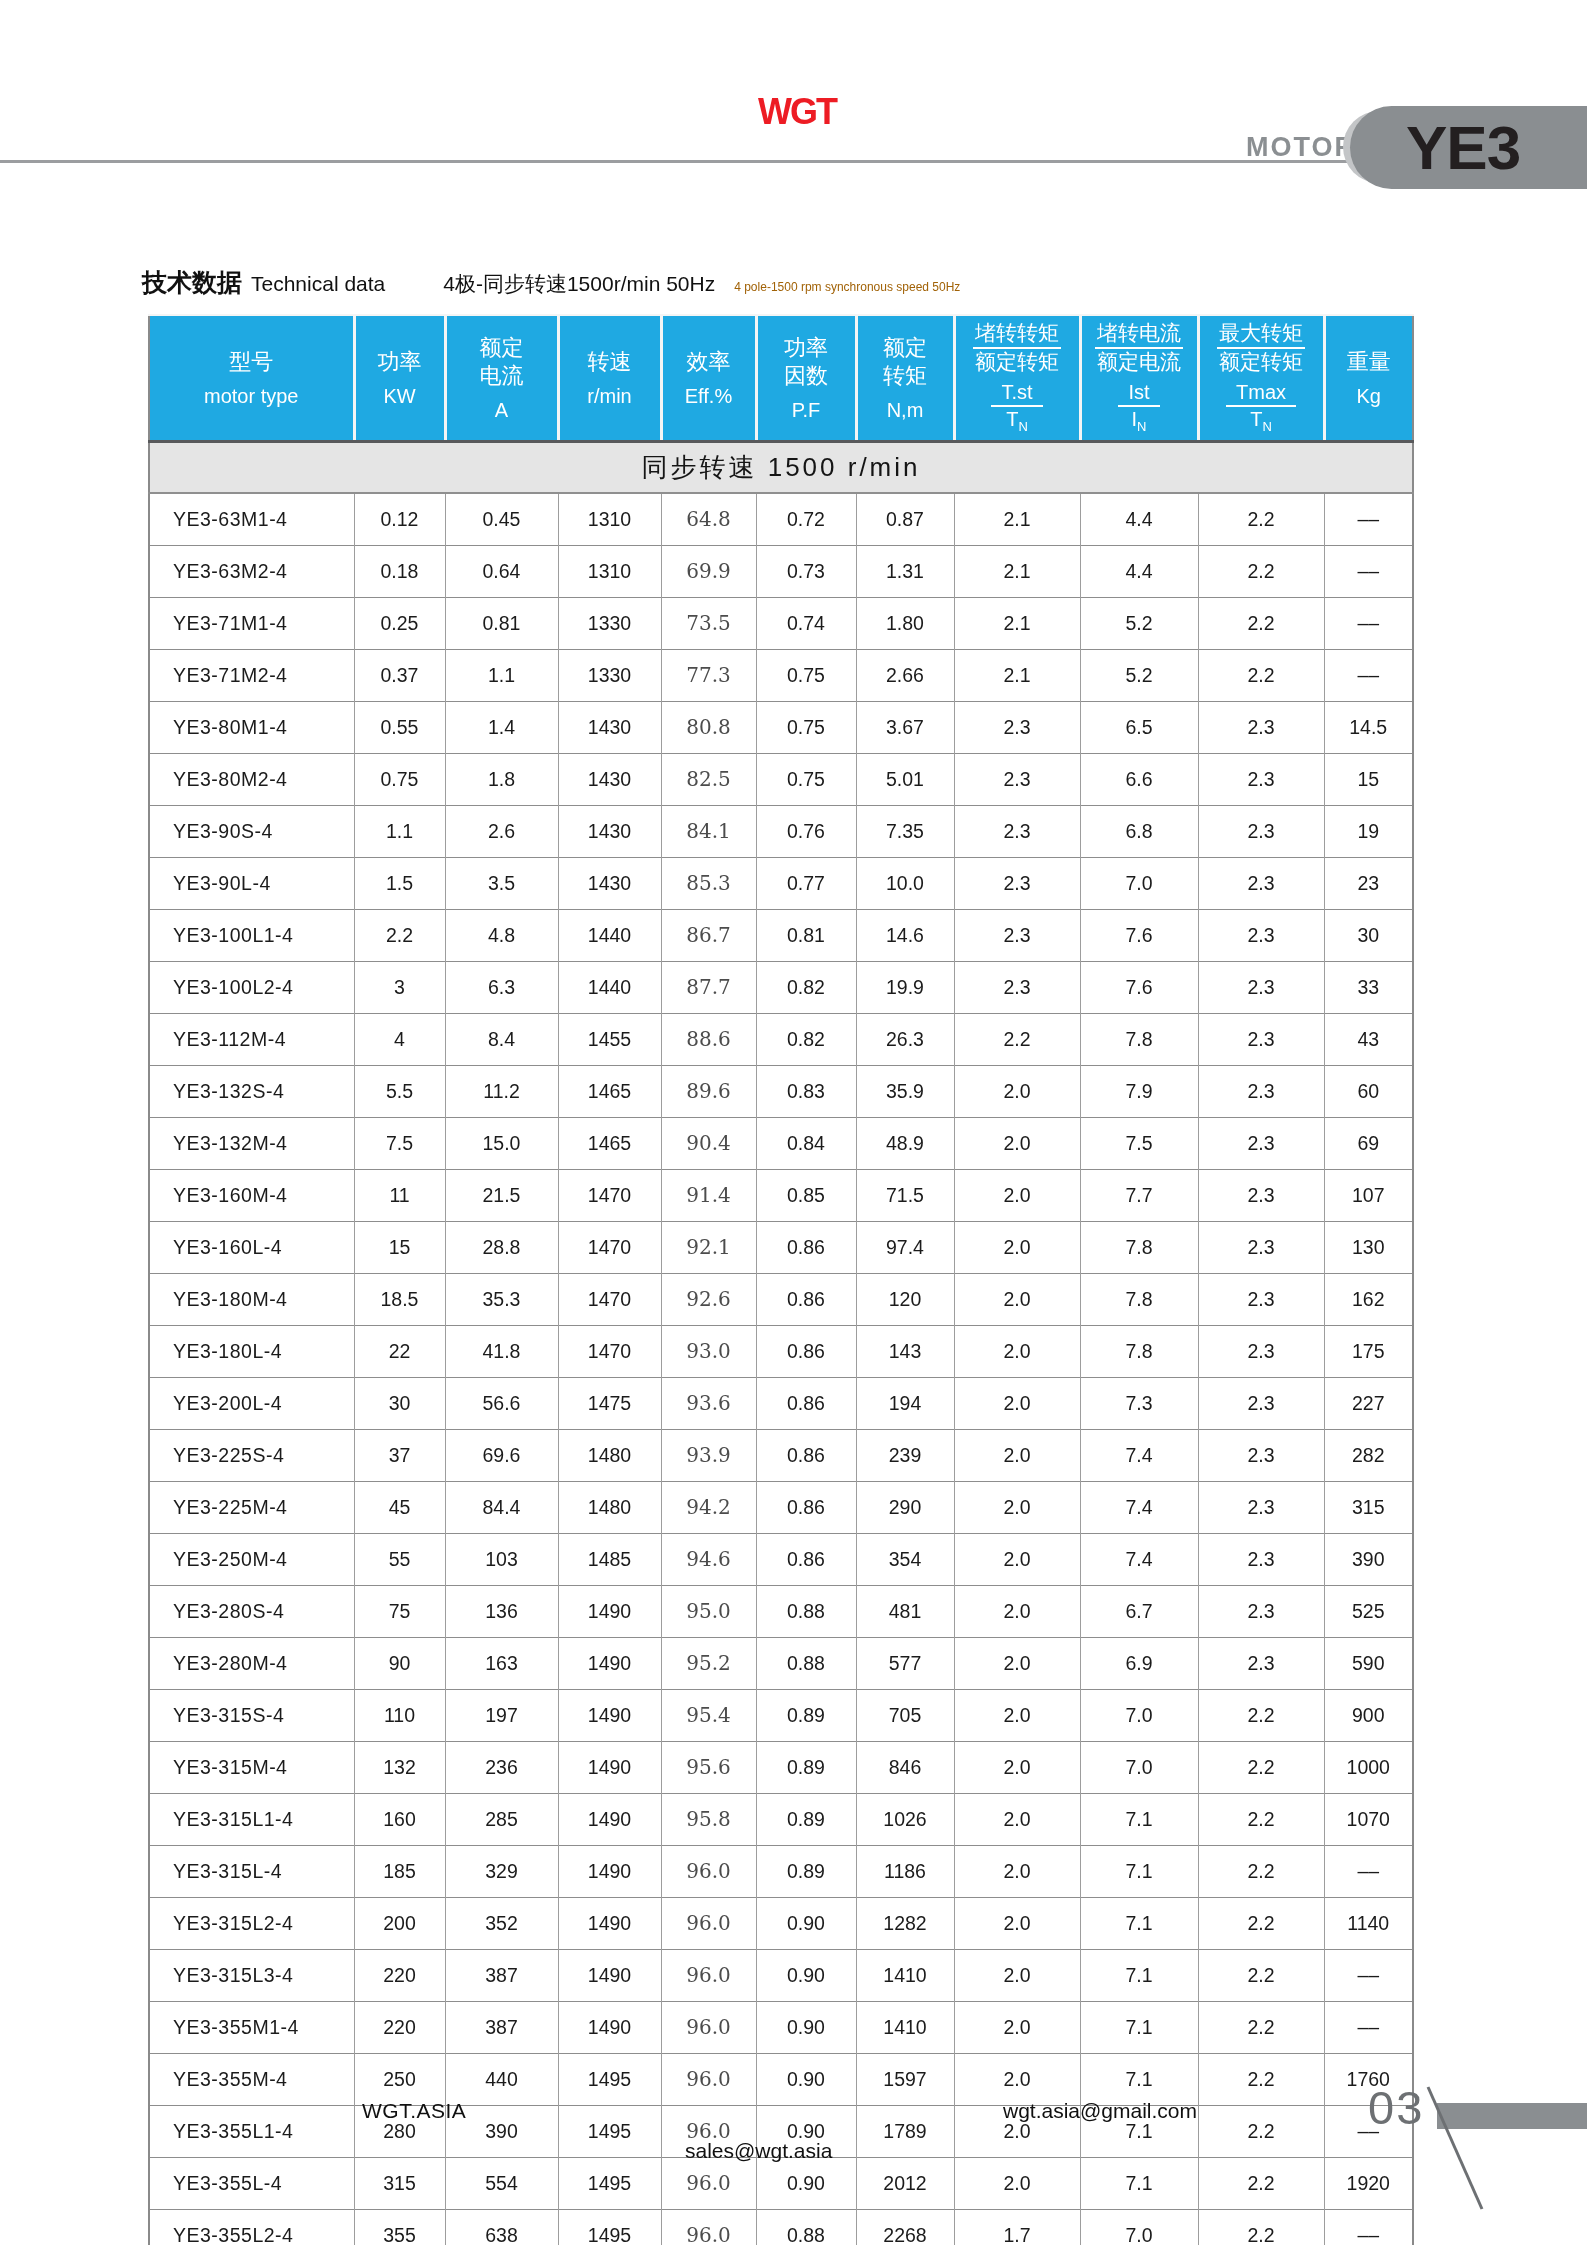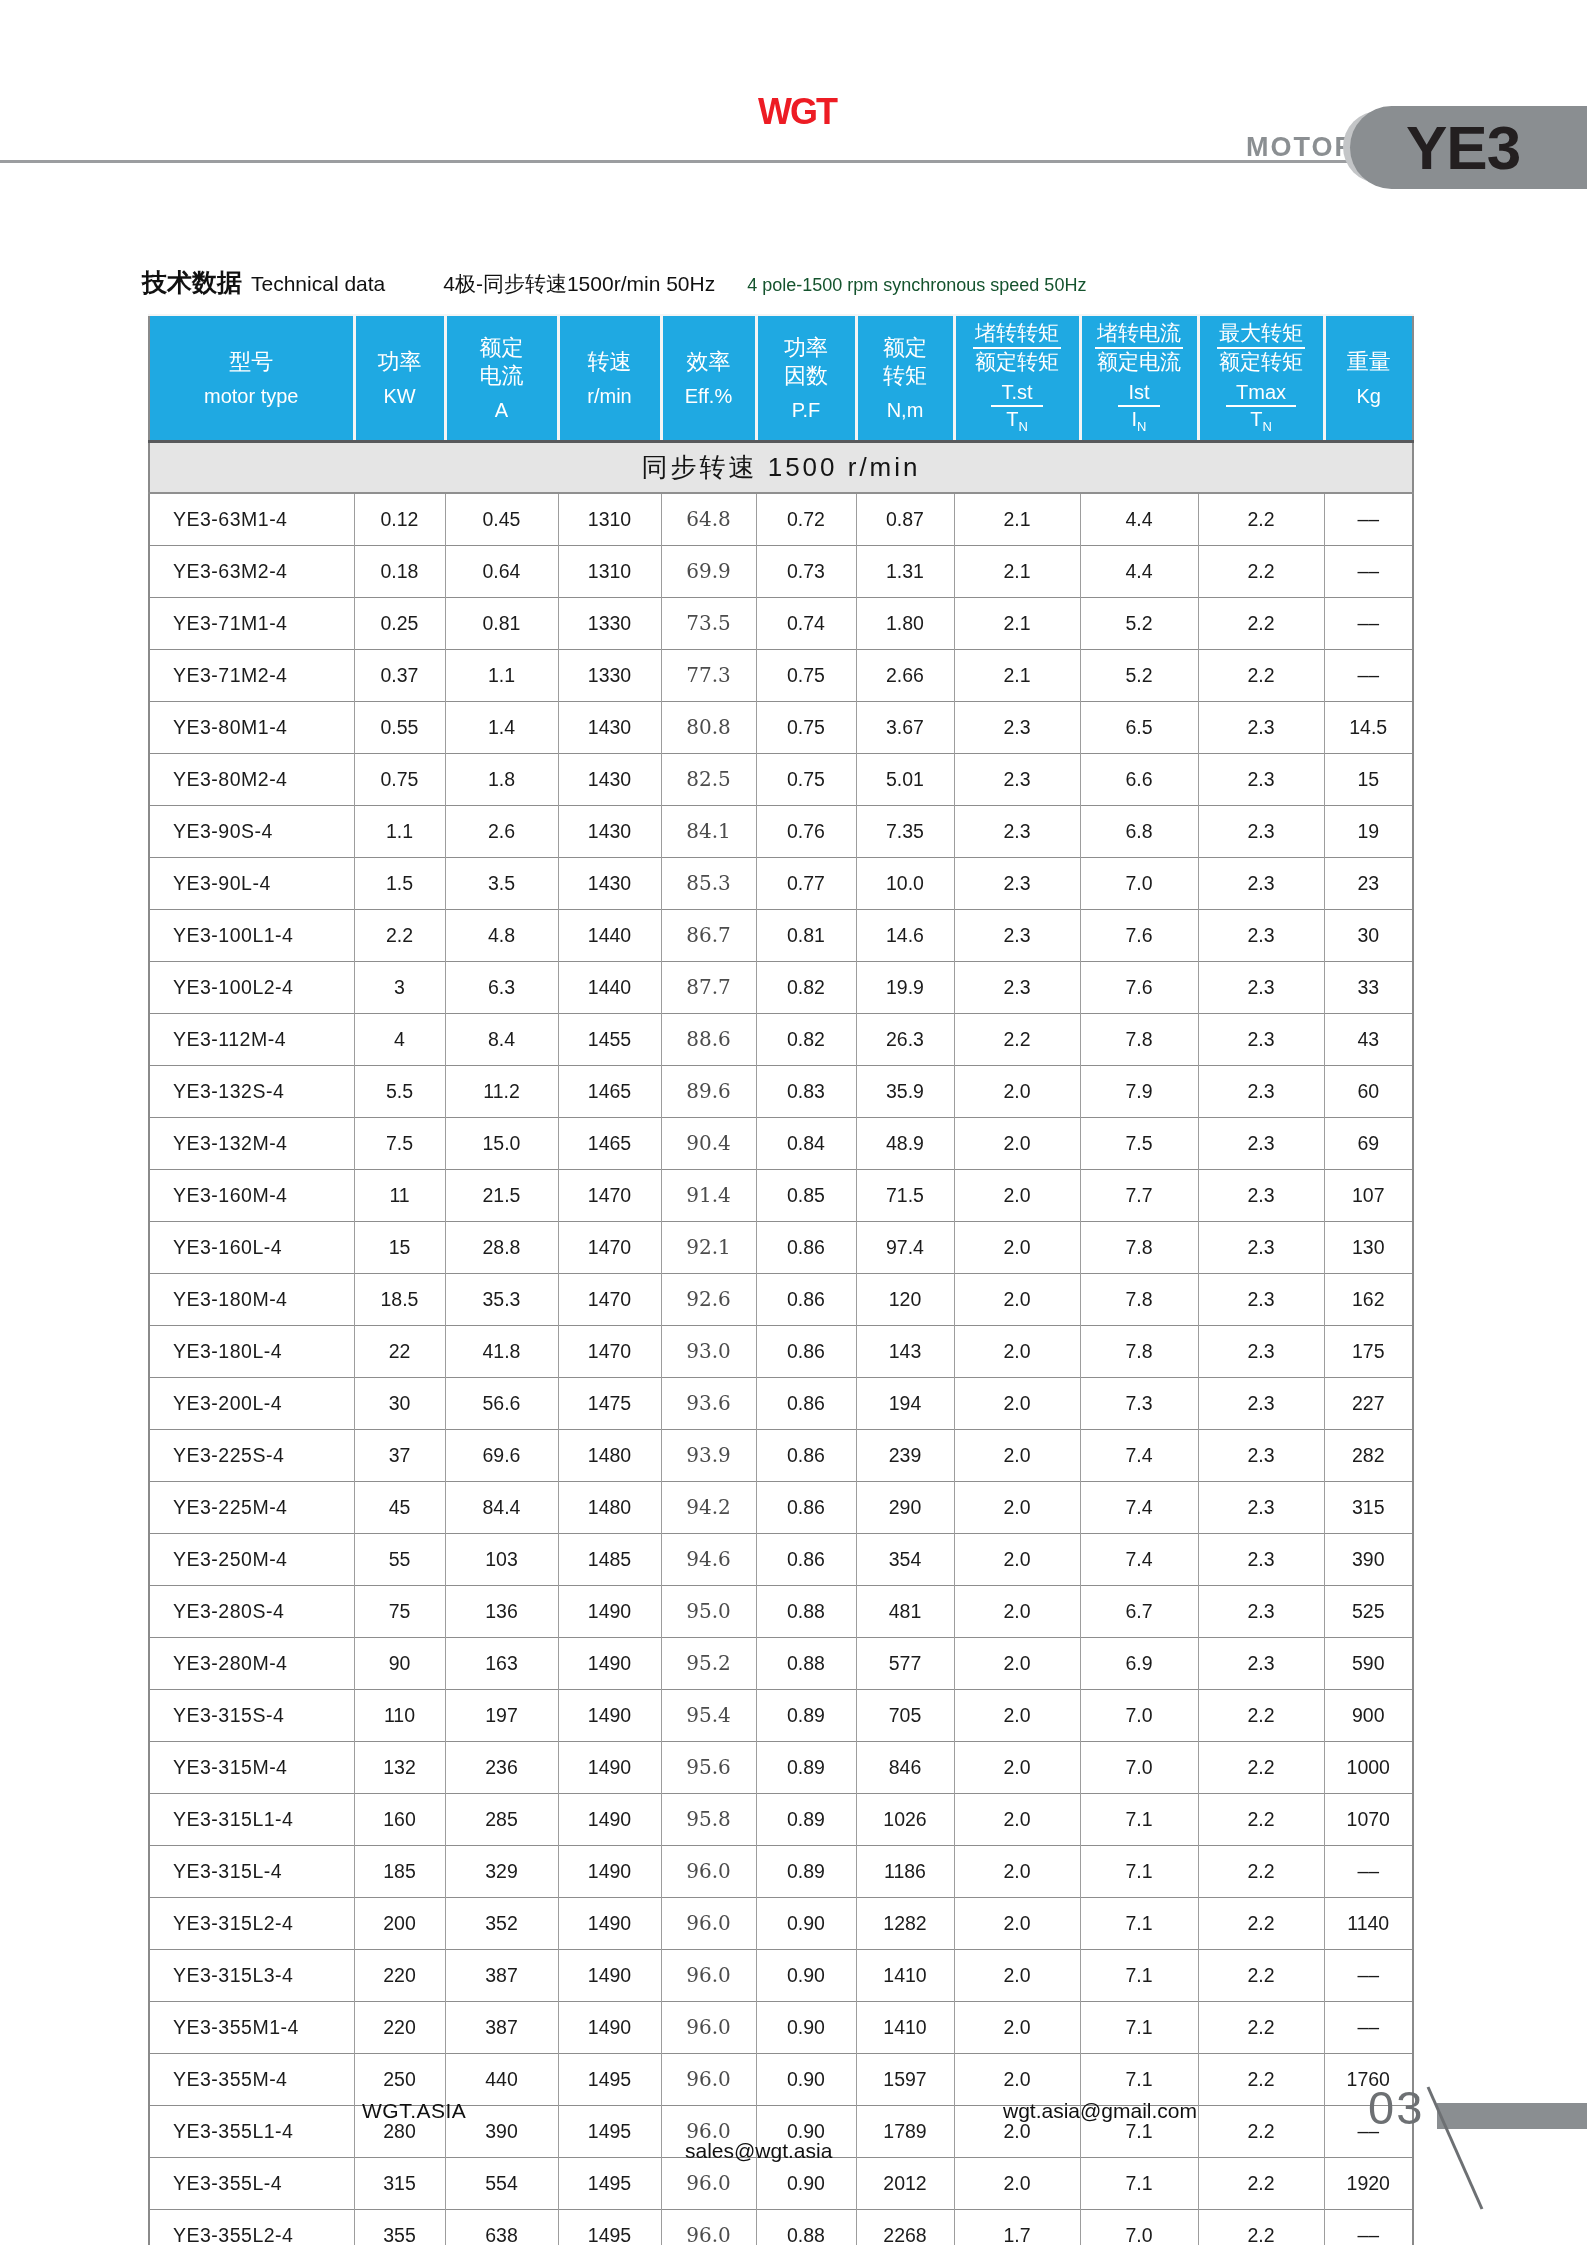--- a/index.html
+++ b/index.html
@@ -40,21 +40,21 @@
   }
 
   
   .title-row {
     position:absolute; left:142px; top:266px; width:1300px;
     display:flex; align-items:baseline; white-space:nowrap;
   }
   .t-zh   { font-size:25px; font-weight:bold; color:#111; }
   .t-en   { font-size:21px; margin-left:9px; color:#111; }
   .t-spec-zh { font-size:21px; margin-left:58px; color:#111; }
-  .t-spec-en { font-size:18px; margin-left:32px; color:#14532d; }
+  .t-spec-en { font-size:12px; margin-left:19px; color:#a16207; }
 
   
   table.spec {
     position:absolute; left:148px; top:314px; width:1264px;
     border-collapse:collapse; table-layout:fixed;
     border:2px solid #8a8a8a;
   }
   thead tr.head-row { height:126px; }
   thead th {
     background:#1FA9E2; color:#ffffff; font-weight:normal;

